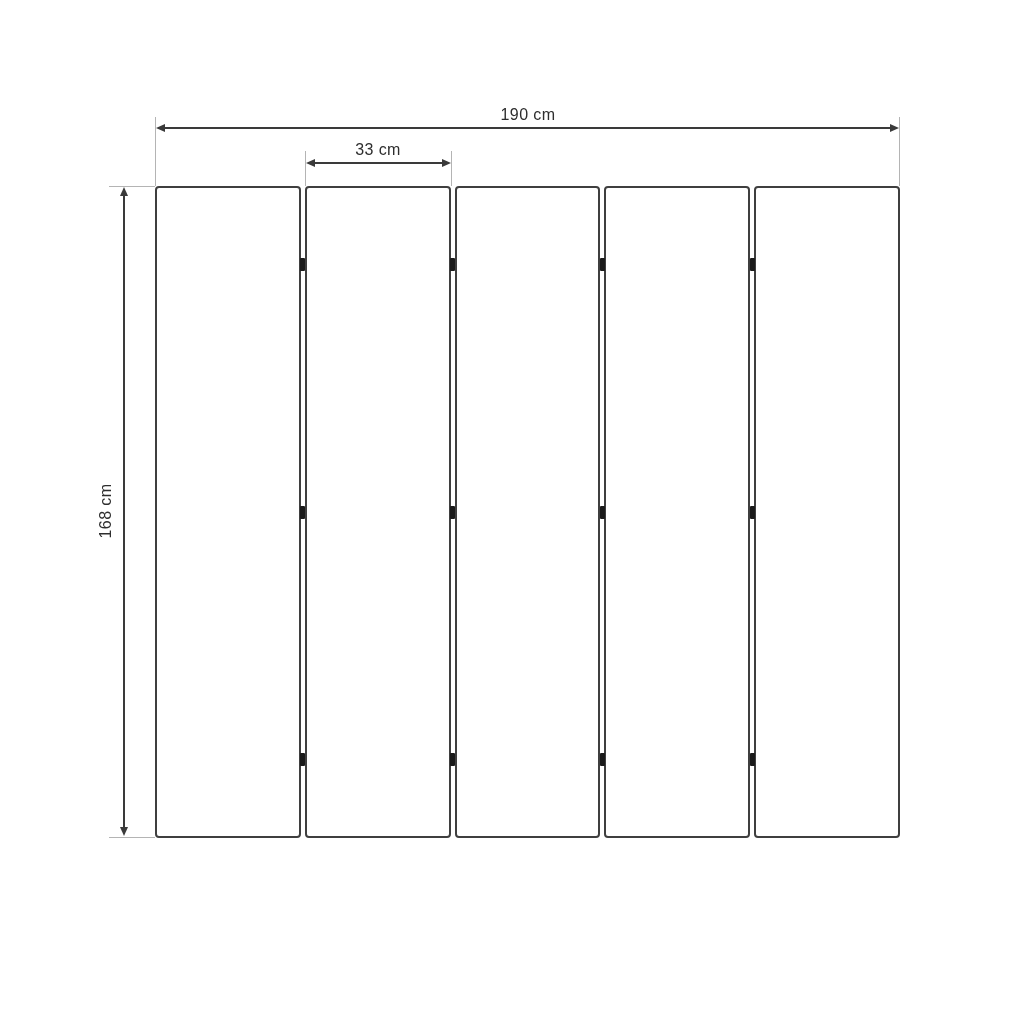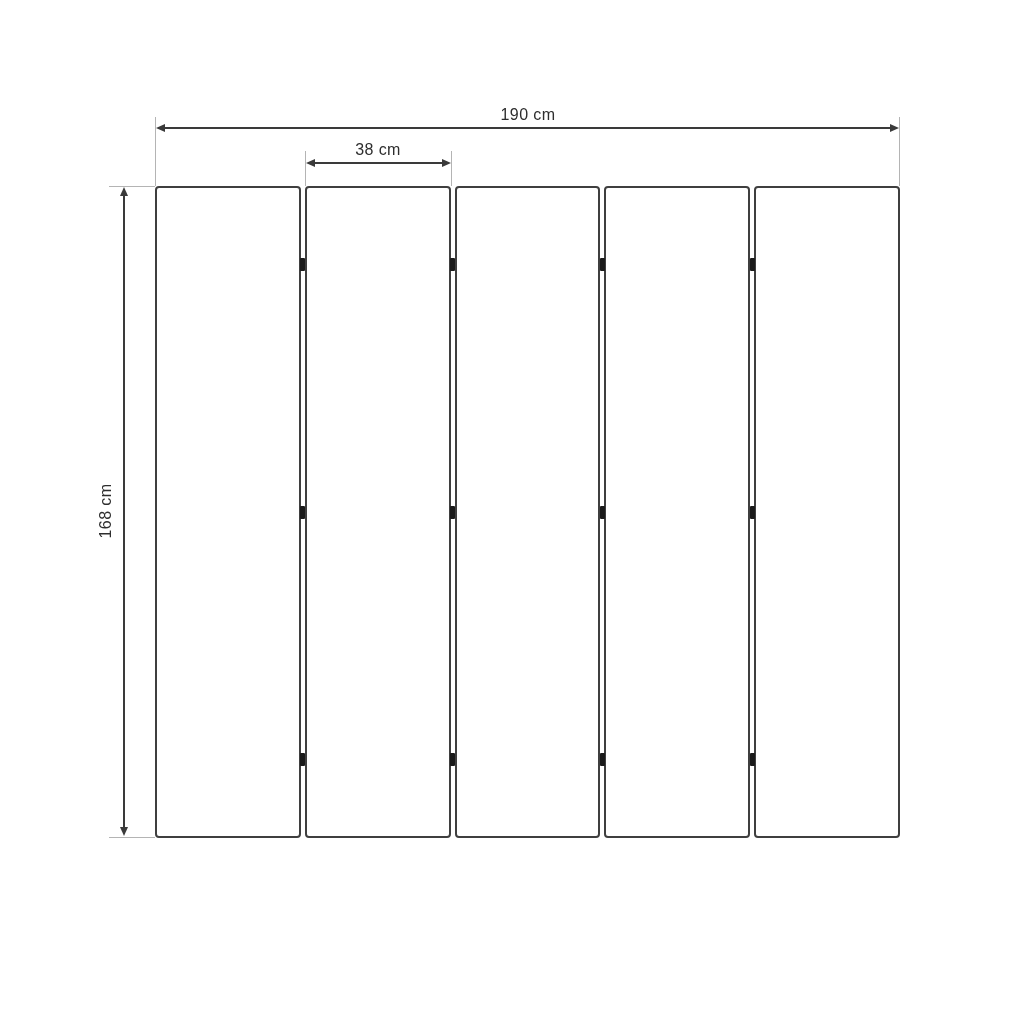--- a/index.html
+++ b/index.html
@@ -97,21 +97,21 @@
   <div class="ext-line" id="ext-height-bot"></div>
 
   <div class="dim-line" id="dim-total"></div>
   <div class="arrow arrow-left" id="arr-total-l"></div>
   <div class="arrow arrow-right" id="arr-total-r"></div>
   <div class="dim-label h" id="label-total">190 cm</div>
 
   <div class="dim-line" id="dim-panel"></div>
   <div class="arrow arrow-left" id="arr-panel-l"></div>
   <div class="arrow arrow-right" id="arr-panel-r"></div>
-  <div class="dim-label h" id="label-panel">38 cm</div>
+  <div class="dim-label h" id="label-panel">33 cm</div>
 
   <div class="dim-line" id="dim-height"></div>
   <div class="arrow arrow-up" id="arr-height-t"></div>
   <div class="arrow arrow-down" id="arr-height-b"></div>
   <div class="dim-label v" id="label-height">168 cm</div>
 
   <div class="panel-group">
       <div class="panel"></div>
       <div class="panel"></div>
       <div class="panel"></div>

